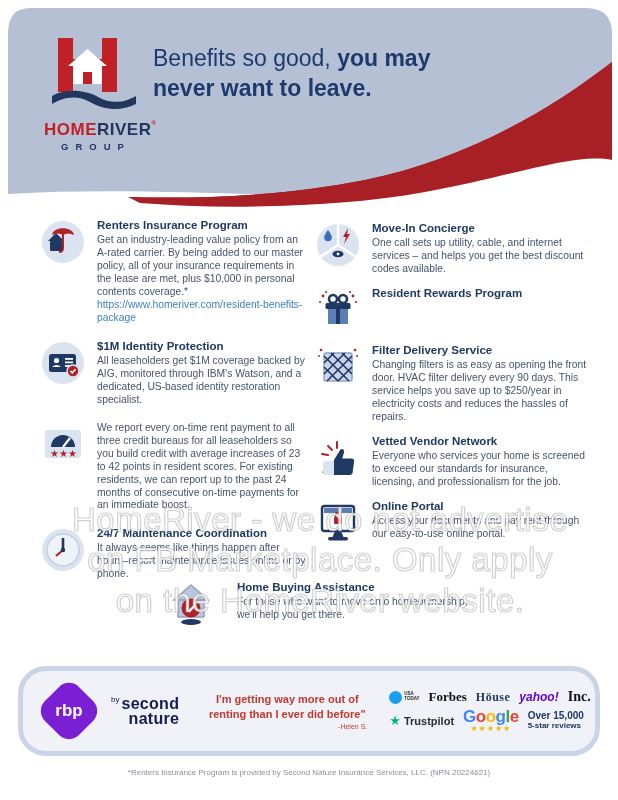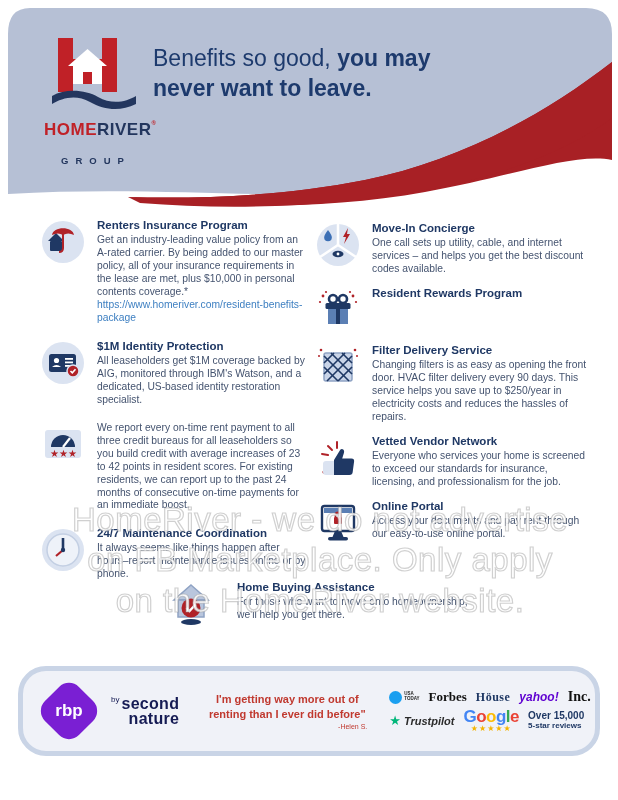--- a/index.html
+++ b/index.html
@@ -9,21 +9,21 @@
     position:relative; width:618px; height:800px; background:#fff; overflow:hidden;
   }
 
   
   .header-svg { position:absolute; top:0; left:0; }
   .logo { position:absolute; left:44px; top:38px; width:100px; text-align:center; }
   .logo-word { font-weight:bold; font-size:17px; letter-spacing:0.5px; white-space:nowrap; }
   .logo-word .home { color:#c02127; }
   .logo-word .river { color:#23365e; }
   .logo-word .reg { font-size:6px; color:#c02127; vertical-align:top; }
-  .logo-group { font-size:9.5px; font-weight:bold; color:#23365e; letter-spacing:7px; margin-top:15px; padding-left:4px;text-align:center; }
+  .logo-group { font-size:9.5px; font-weight:bold; color:#23365e; letter-spacing:7px; margin-top:1px; padding-left:4px;text-align:center; }
   .header-title { position:absolute; left:153px; top:44px; color:#1d3a6d; font-size:23px; line-height:1.3; }
   .header-title .bold { font-weight:bold; }
 
   
   .col { position:absolute; display:flex; flex-direction:column; }
   .col-left  { left:40px; top:219px; width:268px; gap:15px; }
   .col-right { left:315px; top:222px; width:278px; gap:11px; }
   .benefit { display:flex; gap:11px; }
   .benefit-icon { flex:0 0 auto; }
   .benefit-title { font-size:11.5px; font-weight:bold; color:#1f3864; margin-bottom:3px; }
@@ -61,21 +61,21 @@
   .press-row { display:flex; align-items:center; gap:9px; }
   .usa-today { display:flex; align-items:center; gap:2px; }
   .usa-circle { width:13px; height:13px; border-radius:50%; background:#1a9ff0; }
   .usa-text { font-size:4.5px; font-weight:bold; color:#222; line-height:1.1; }
   .forbes { font-family:"Liberation Serif", serif; font-weight:bold; font-size:13px; color:#111; }
   .house { font-family:"Liberation Serif", serif; font-weight:bold; font-size:12px; color:#1f3864; letter-spacing:0.5px; }
   .yahoo { font-weight:bold; font-style:italic; font-size:12px; color:#5f01d1; }
   .inc { font-family:"Liberation Serif", serif; font-weight:bold; font-size:14px; color:#111; }
   .trustpilot { display:flex; align-items:center; gap:3px; }
   .tp-star { color:#00b67a; font-size:13px; line-height:1; }
-  .tp-text { font-size:11px; font-weight:bold; color:#2b2b2b;font-style:italic; }
+  .tp-text { font-size:11px; font-weight:bold; color:#2b2b2b; }
   .google-wrap { text-align:center; }
   .google-word { font-size:17px; font-weight:bold; line-height:1; letter-spacing:-0.5px; }
   .google-word span:nth-child(1){color:#4285F4;}
   .google-word span:nth-child(2){color:#EA4335;}
   .google-word span:nth-child(3){color:#FBBC05;}
   .google-word span:nth-child(4){color:#4285F4;}
   .google-word span:nth-child(5){color:#34A853;}
   .google-word span:nth-child(6){color:#EA4335;}
   .google-stars { color:#f4b400; font-size:8px; letter-spacing:1px; line-height:1; }
   .reviews { color:#1f3864; font-weight:bold; font-size:10px; line-height:1.05; }
@@ -330,14 +330,15 @@
           <div class="google-stars">★★★★★</div>
         </div>
         <div class="reviews">
           <div>Over 15,000</div>
           <div class="small">5-star reviews</div>
         </div>
       </div>
     </div>
   </div>
 
+  <div class="footer">*Renters Insurance Program is provided by Second Nature Insurance Services, LLC. (NPN 20224621)</div>
 
 </div>
 
 </body></html>

